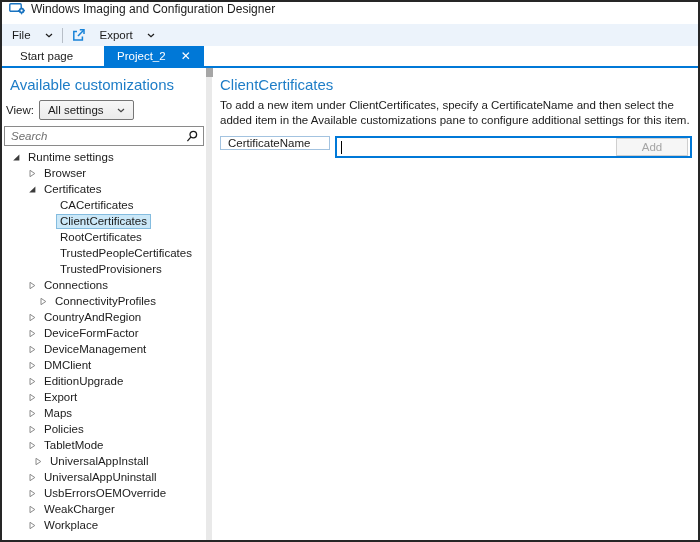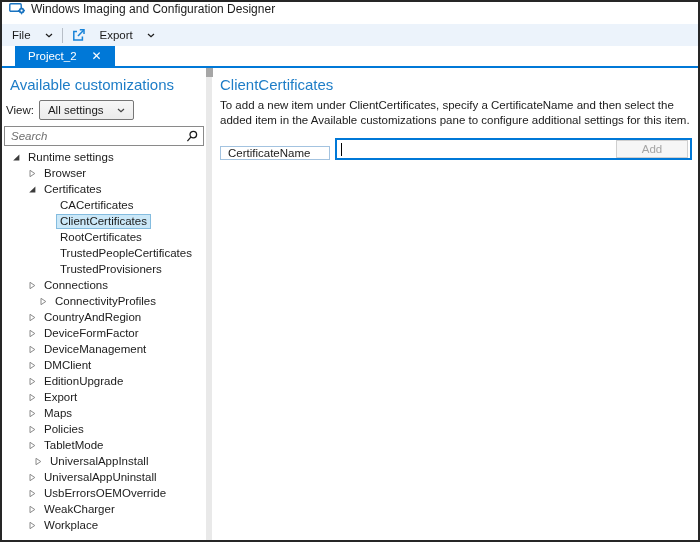--- a/index.html
+++ b/index.html
@@ -49,21 +49,21 @@
 
   .tree { margin-top:3px; overflow:hidden; }
   .tree-row { display:flex; align-items:center; height:16px; font-size:11.5px; white-space:nowrap; }
   .expander { width:16px; height:16px; display:flex; align-items:center; justify-content:center; flex-shrink:0; }
   .tree-label { padding:0 3px; line-height:13px; border:1px solid transparent; }
   .tree-label.selected { background:var(--sel-bg); border-color:var(--sel-border); }
 
   
   .r-heading { color:var(--heading); font-size:15px; margin-top:8px; }
   .r-desc { font-size:11.5px; line-height:14.5px; margin-top:5px; width:472px; }
-  .form-row { margin-top:9px; display:flex; align-items:flex-end; gap:5px; height:24px; }
+  .form-row { margin-top:9px; display:flex; align-items:flex-start; gap:5px; height:24px; }
   .field-label { width:110px; border:1px solid #a3c3e0; font-size:11.5px; display:flex; align-items:center; padding-left:7px; background:#fff; flex-shrink:0; }
   .input-wrap { flex:1; border:2px solid var(--accent); background:#fff; display:flex; align-items:center; padding-left:4px; }
   .caret { width:1px; height:13px; background:#000; }
   .add-btn { margin-left:auto; margin-right:2px; width:72px; height:18px; background:#f6f6f6; border:1px solid #cfcfcf; color:#a5a5a5; font-size:11.5px; display:flex; align-items:center; justify-content:center; }
 </style>
 </head>
 <body>
 
 <div class="window">
 
@@ -103,20 +103,23 @@
       <span>Export</span>
       <span style="display:flex;">
         <svg width="8" height="5" viewBox="0 0 8 5">
             <polyline points="1,1 4,3.8 7,1" fill="none" stroke="#1b1b1b" stroke-width="1.2"></polyline>
           </svg>
       </span>
     </div>
   </div>
 
   <div class="tabstrip">
+    <div class="tab inactive">
+      <span>Start page</span>
+    </div>
     <div class="tab active">
       <span>Project_2</span>
       <span class="close-x">✕</span>
     </div>
   </div>
 
   <div class="bodyrow">
 
     <div class="leftpane">
       <div class="heading">Available customizations</div>

